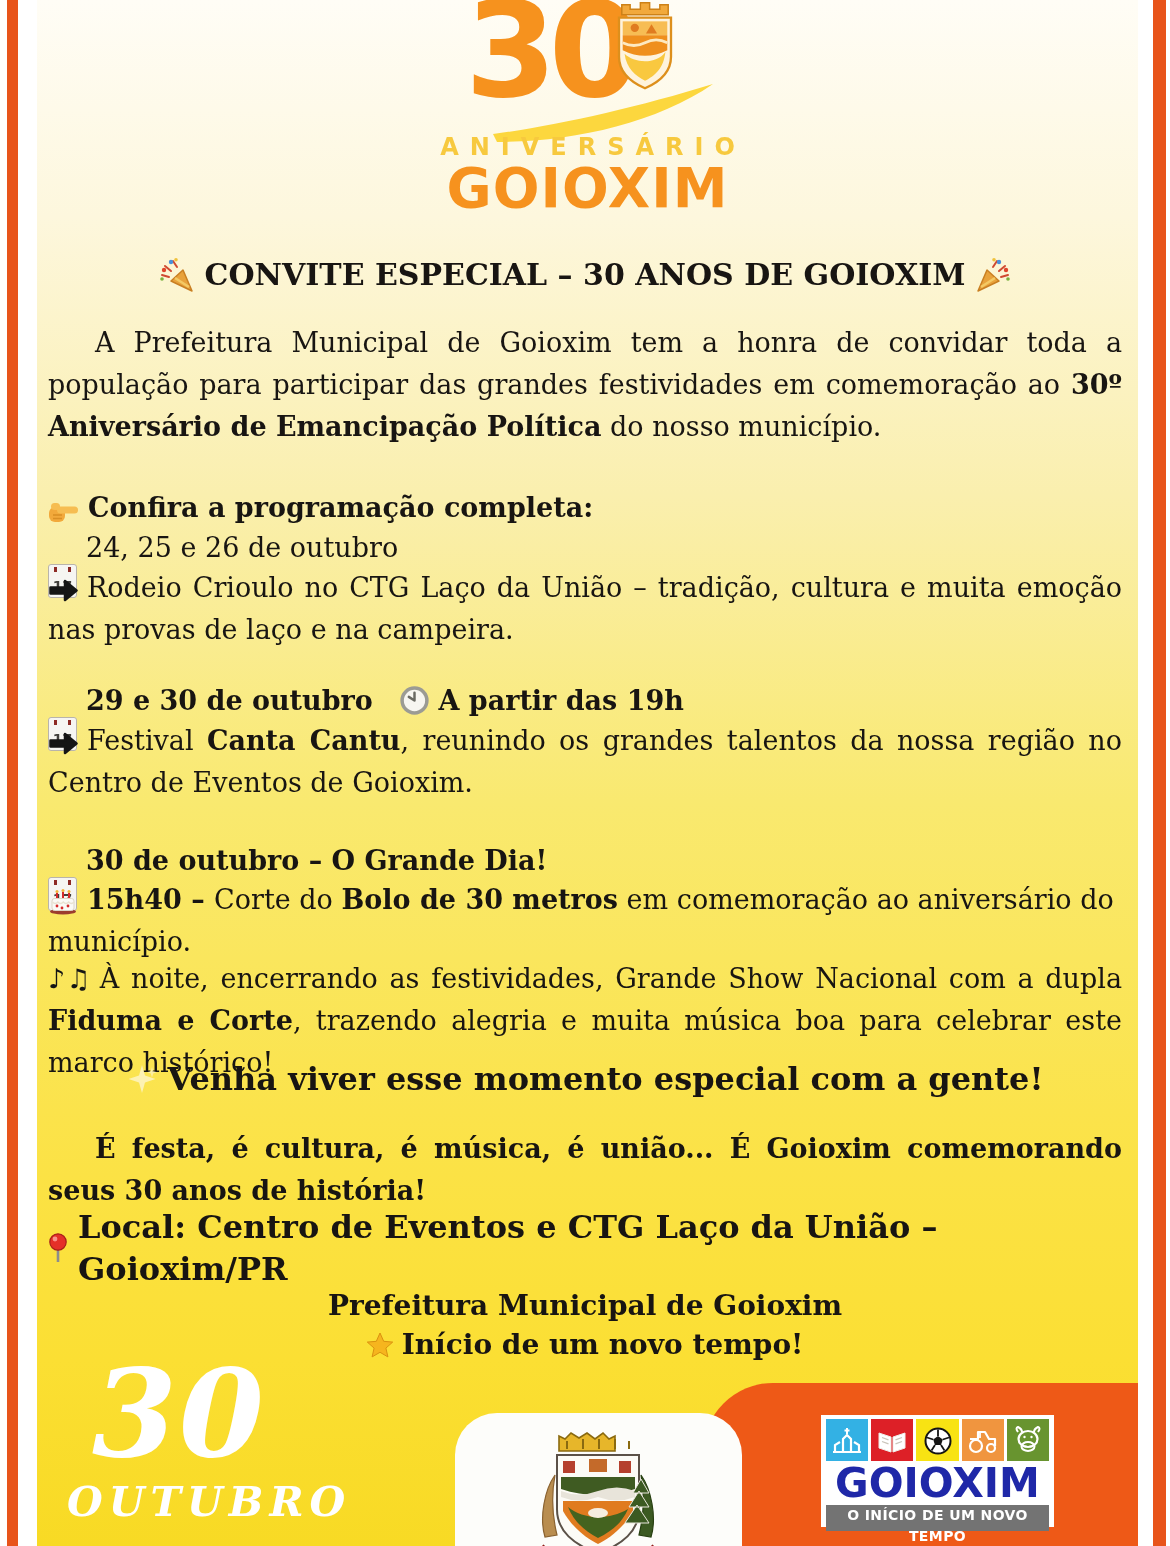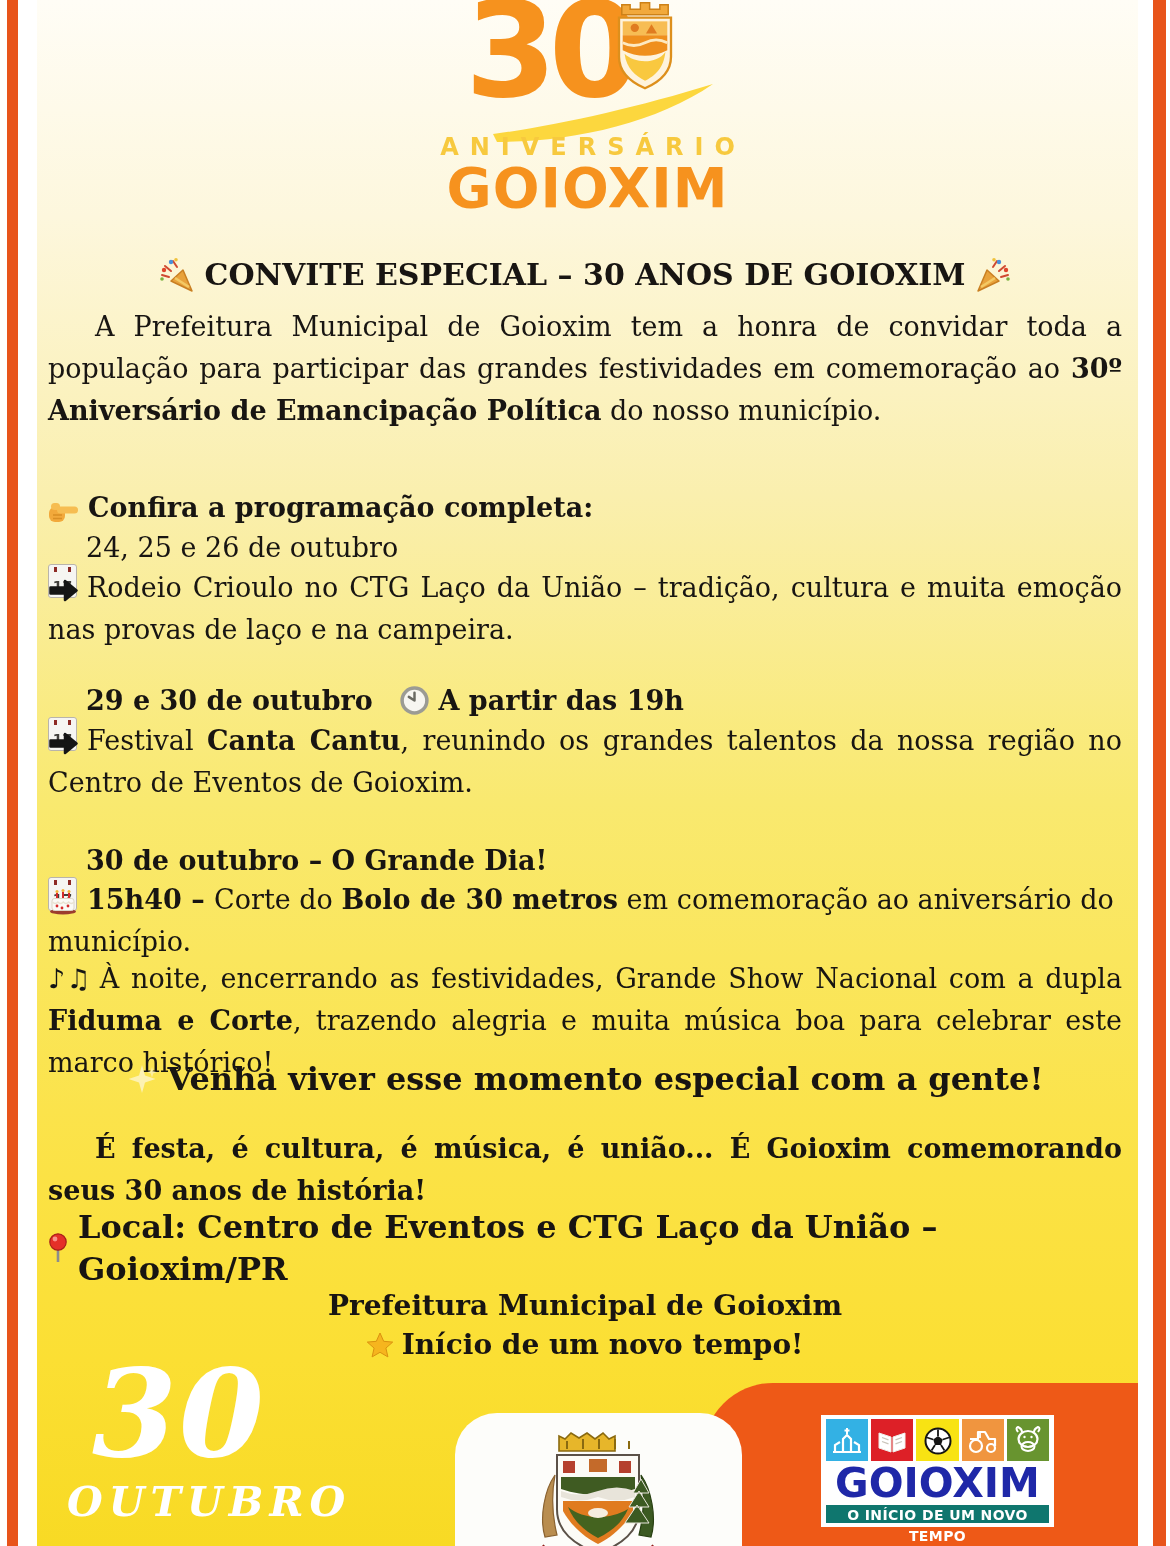--- a/index.html
+++ b/index.html
@@ -44,22 +44,22 @@
               font-size:41px;letter-spacing:6px;font-family:"DejaVu Serif",serif;}
   .crest-box{position:absolute;left:418px;top:1413px;width:287px;height:133px;background:#fdfdfa;
              border-radius:42px 42px 0 0;overflow:hidden;}
   .orange-shape{position:absolute;left:666px;top:1383px;width:435px;height:163px;background:#ee5917;
                 border-top-left-radius:70px;}
   .goioxim-box{position:absolute;left:118px;top:32px;width:233px;height:112px;background:#ffffff;
                box-sizing:border-box;padding:4px 5px 0 5px;font-family:"DejaVu Sans",sans-serif;}
   .tile-row{display:flex;gap:3px;height:42px;}
   .tile{flex:1;display:flex;align-items:center;justify-content:center;}
   .gx-name{text-align:center;font-size:41px;font-weight:800;color:#1f28a8;line-height:44px;letter-spacing:0px;}
-  .gx-bar{background:#0f766e;color:#ffffff;font-size:14px;font-weight:bold;text-align:center;
-          line-height:21px;height:18px;letter-spacing:0.4px;}
+  .gx-bar{background:#737373;color:#ffffff;font-size:14px;font-weight:bold;text-align:center;
+          line-height:21px;height:26px;letter-spacing:0.4px;}
 </style>
 </head>
 <body>
 
 <svg width="0" height="0" style="position:absolute">
   <defs>
     <g id="i-popper">
       <path d="M4 33 L13 12 L25 23 Z" fill="#e8a23c" stroke="#c97f22" stroke-width="1.5" stroke-linejoin="round"></path>
       <path d="M7 29 L21 20" stroke="#f4c964" stroke-width="2.5"></path>
       <path d="M19 9 L23 3 M25 13 L31 8 M27 19 L34 17" stroke="#cf4a31" stroke-width="2" stroke-linecap="round"></path>
@@ -202,21 +202,21 @@
           </svg>
       </span>
       <span class="b" style="font-size:30px;">CONVITE ESPECIAL – 30 ANOS DE GOIOXIM</span>
       <span class="icon">
         <svg width="36" height="35" viewBox="0 0 36 35">
             <use href="#i-popper"></use>
           </svg>
       </span>
     </div>
 
-    <div class="line justify indent" style="top:306px;"><span>A Prefeitura Municipal de Goioxim tem a honra de convidar toda a população para participar das grandes festividades em comemoração ao </span><span class="seg-b">30º Aniversário de Emancipação Política</span><span> do nosso município.</span></div>
+    <div class="line justify indent" style="top:322px;"><span>A Prefeitura Municipal de Goioxim tem a honra de convidar toda a população para participar das grandes festividades em comemoração ao </span><span class="seg-b">30º Aniversário de Emancipação Política</span><span> do nosso município.</span></div>
 
     <div class="line" style="top:487px;">
       <span class="icon mr">
         <svg width="31" height="25" viewBox="0 0 31 25">
             <use href="#i-hand"></use>
           </svg>
       </span><span class="b">Confira a programação completa:</span>
     </div>
 
     <div class="line" style="top:527px;">

